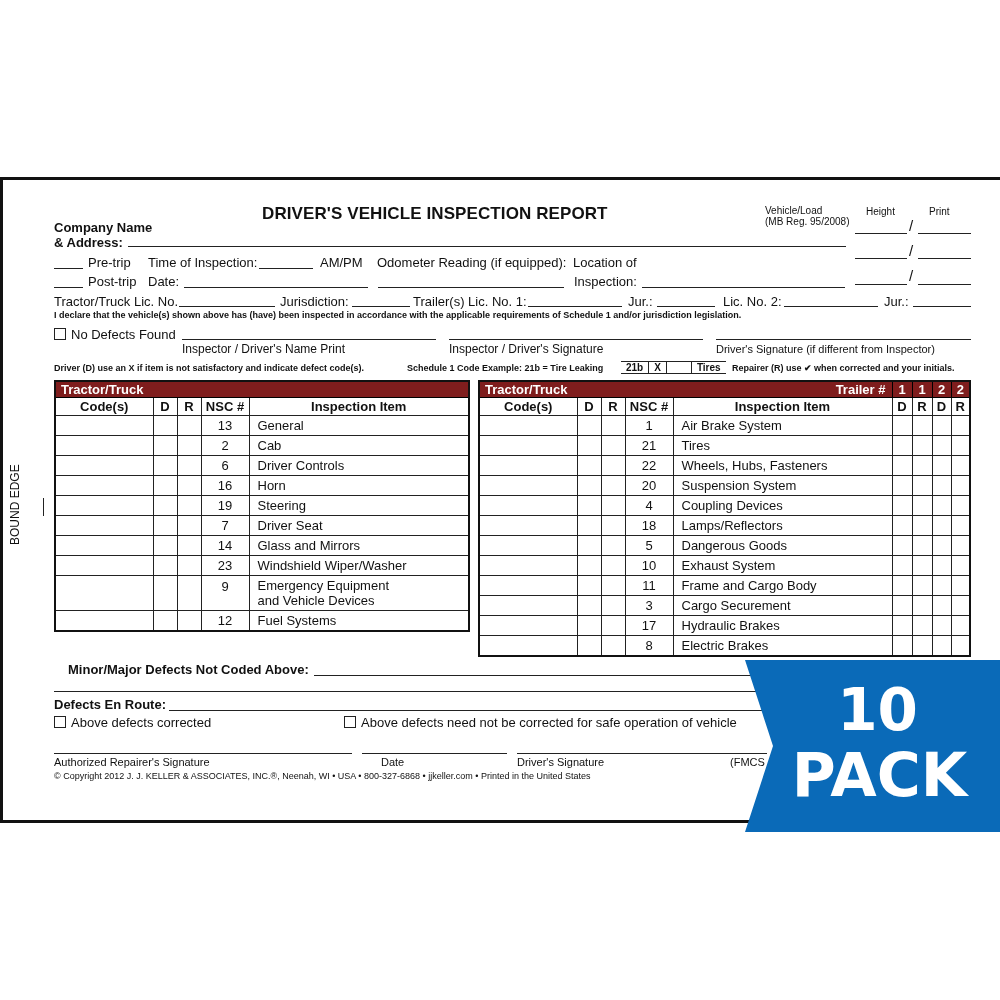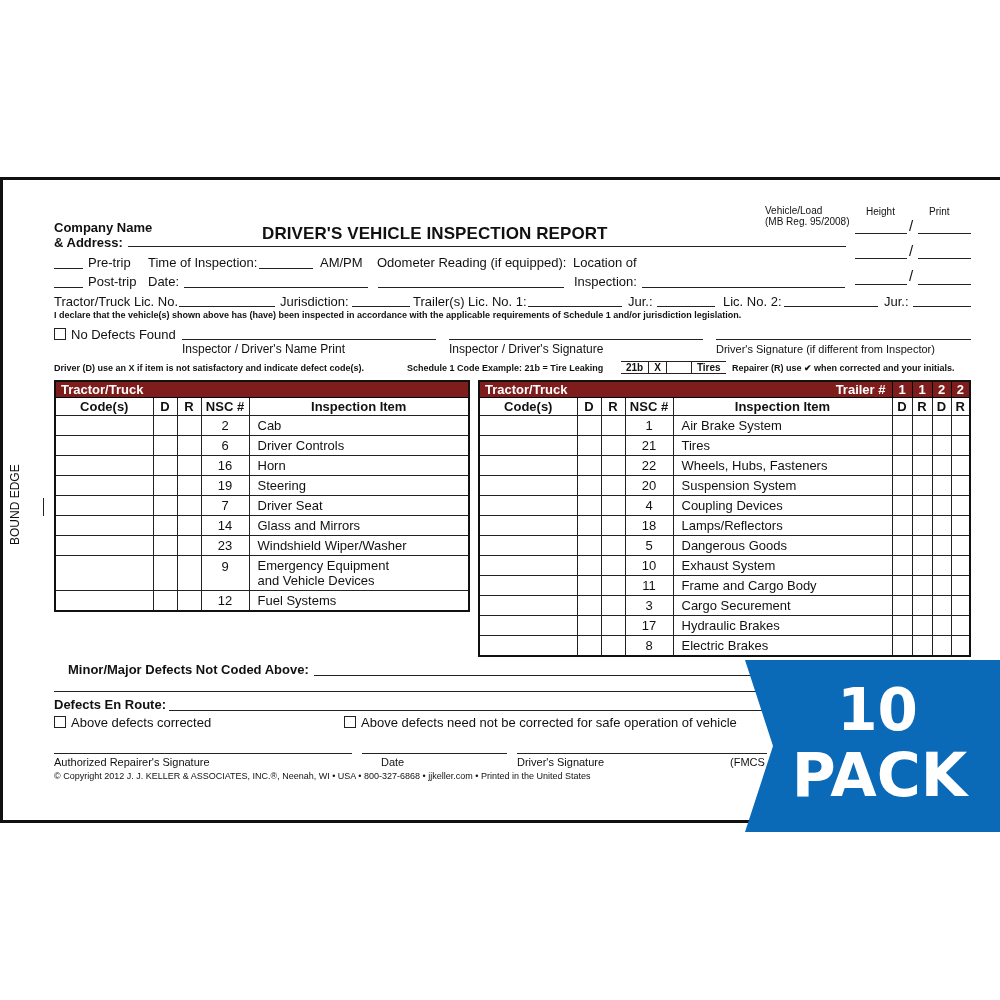--- a/index.html
+++ b/index.html
@@ -29,21 +29,21 @@
   .example td { border-left:1px solid #222; border-top:1px solid #222; border-bottom:1px solid #222; height:11px; line-height:11px; padding:0 5px; }
   .example td:first-child { border-left:none; }
   .badge-shape { position:absolute; left:745px; top:660px; width:255px; height:172px; }
   .badge-text { position:absolute; left:760px; width:240px; text-align:center; color:#fff; font-weight:bold; font-family:"DejaVu Sans", sans-serif; }
 </style>
 </head>
 <body>
 
 <div class="form"></div>
 
-<div class="t title" style="left:262px; top:206px;margin-top:20px;">DRIVER'S VEHICLE INSPECTION REPORT</div>
+<div class="t title" style="left:262px; top:206px;">DRIVER'S VEHICLE INSPECTION REPORT</div>
 <div class="t b" style="left:54px; top:220px;">Company Name</div>
 <div class="t b" style="left:54px; top:235px;">&amp; Address:</div>
 <div class="line" style="left:128px; top:246px; width:718px;"></div>
 
 <div class="t small" style="left:765px; top:205px;">Vehicle/Load</div>
 <div class="t small" style="left:765px; top:216px;">(MB Reg. 95/2008)</div>
 <div class="t small" style="left:866px; top:206px;">Height</div>
 <div class="t small" style="left:929px; top:206px;">Print</div>
 
 <div class="line" style="left:855px; top:233px; width:52px;"></div>
@@ -124,20 +124,27 @@
       <tr class="hdr">
         <td colspan="5" style="padding-left:5px;">Tractor/Truck</td>
       </tr>
   <tr>
     <th>Code(s)</th>
     <th>D</th>
     <th>R</th>
     <th>NSC #</th>
     <th>Inspection Item</th>
   </tr>
+  <tr>
+        <td></td>
+        <td></td>
+        <td></td>
+        <td class="nsc">13</td>
+        <td class="item">General</td>
+      </tr>
   <tr>
         <td></td>
         <td></td>
         <td></td>
         <td class="nsc">2</td>
         <td class="item">Cab</td>
       </tr>
   <tr>
         <td></td>
         <td></td>

